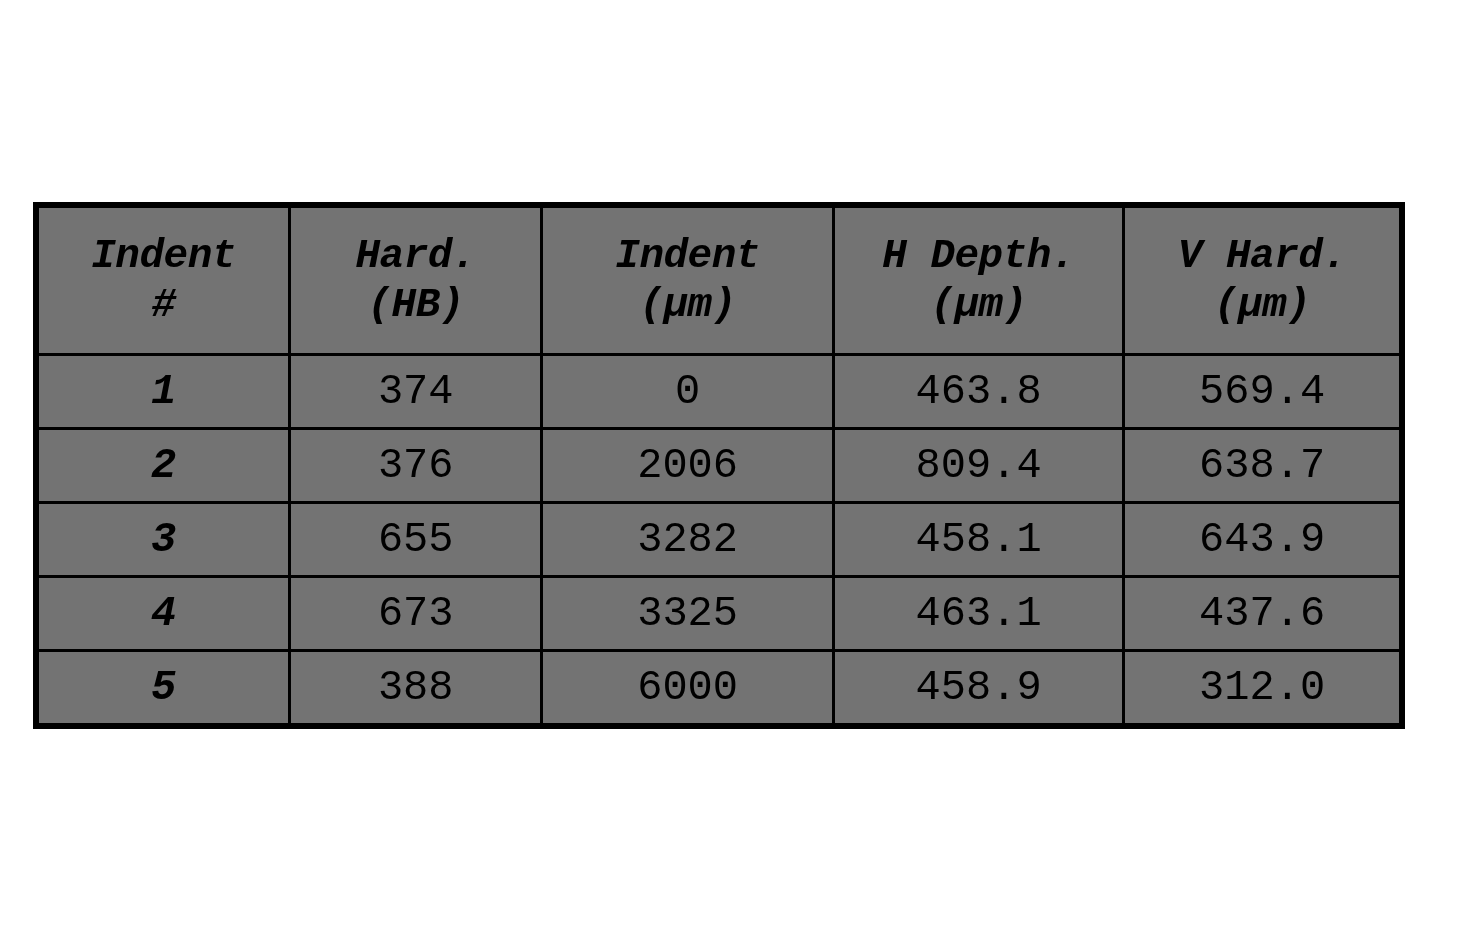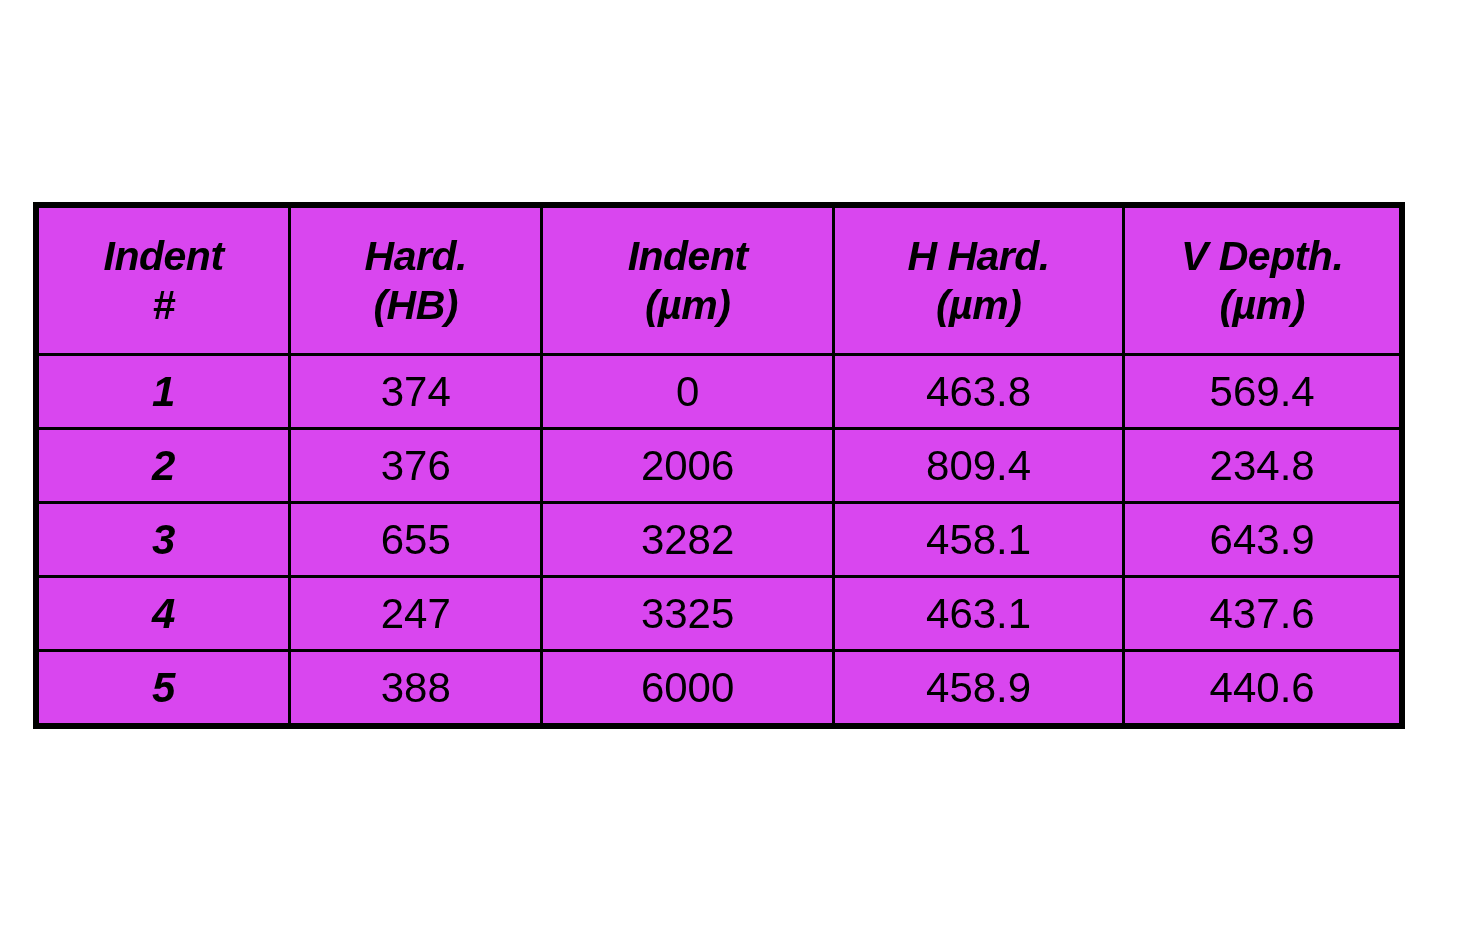--- a/index.html
+++ b/index.html
@@ -26,21 +26,22 @@
     table-layout: fixed;
     width: 100%;
     background: #ffffff;
   }
   table.data-table td,
   table.data-table th {
     border: 3px solid #000000;
     text-align: center;
     vertical-align: middle;
     padding: 0;
-    background: #d946ef;
+    background: #737373;
+    font-family: Liberation Mono, monospace;
   }
   
   table.data-table {
     outline: 3px solid #000000;
   }
   thead th {
     font-weight: bold;
     font-style: italic;
     font-size: 41px;
     line-height: 1.18;
@@ -88,60 +89,60 @@
         </th>
         <th>
           <span class="hdr-line">Hard.</span>
           <span class="hdr-line">(HB)</span>
         </th>
         <th>
           <span class="hdr-line">Indent</span>
           <span class="hdr-line">(µm)</span>
         </th>
         <th>
-          <span class="hdr-line">H Hard.</span>
+          <span class="hdr-line">H Depth.</span>
           <span class="hdr-line">(µm)</span>
         </th>
         <th>
-          <span class="hdr-line">V Depth.</span>
+          <span class="hdr-line">V Hard.</span>
           <span class="hdr-line">(µm)</span>
         </th>
       </tr>
     </thead>
     <tbody>
       <tr>
         <td class="idx">1</td>
         <td>374</td>
         <td>0</td>
         <td>463.8</td>
         <td>569.4</td>
       </tr>
       <tr>
         <td class="idx">2</td>
         <td>376</td>
         <td>2006</td>
         <td>809.4</td>
-        <td>234.8</td>
+        <td>638.7</td>
       </tr>
       <tr>
         <td class="idx">3</td>
         <td>655</td>
         <td>3282</td>
         <td>458.1</td>
         <td>643.9</td>
       </tr>
       <tr>
         <td class="idx">4</td>
-        <td>247</td>
+        <td>673</td>
         <td>3325</td>
         <td>463.1</td>
         <td>437.6</td>
       </tr>
       <tr>
         <td class="idx">5</td>
         <td>388</td>
         <td>6000</td>
         <td>458.9</td>
-        <td>440.6</td>
+        <td>312.0</td>
       </tr>
     </tbody>
   </table>
 </div>
 
 </body></html>

